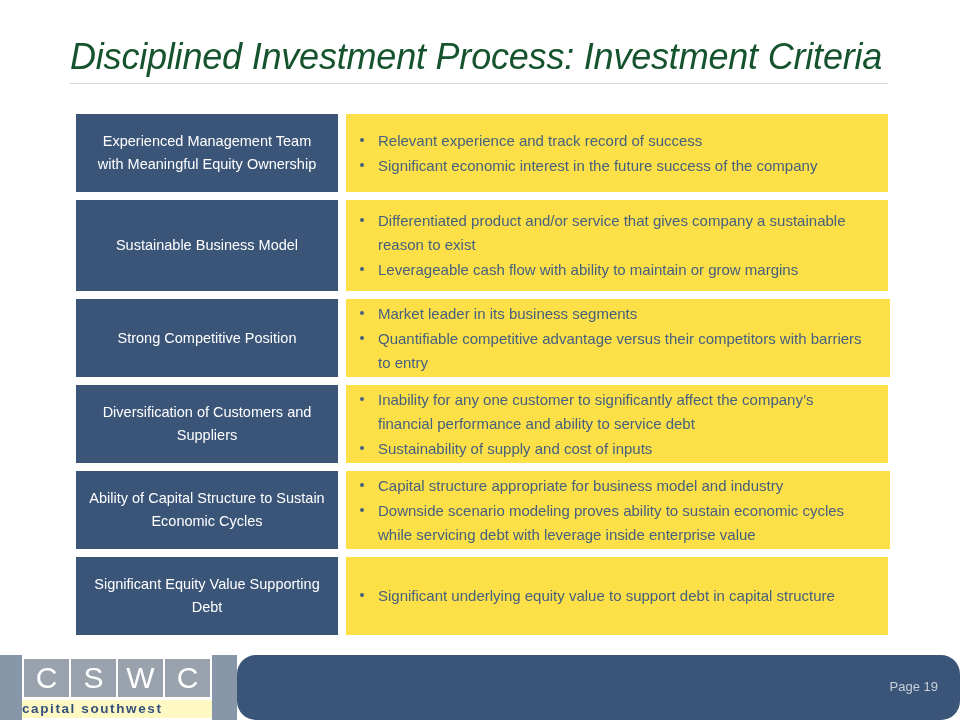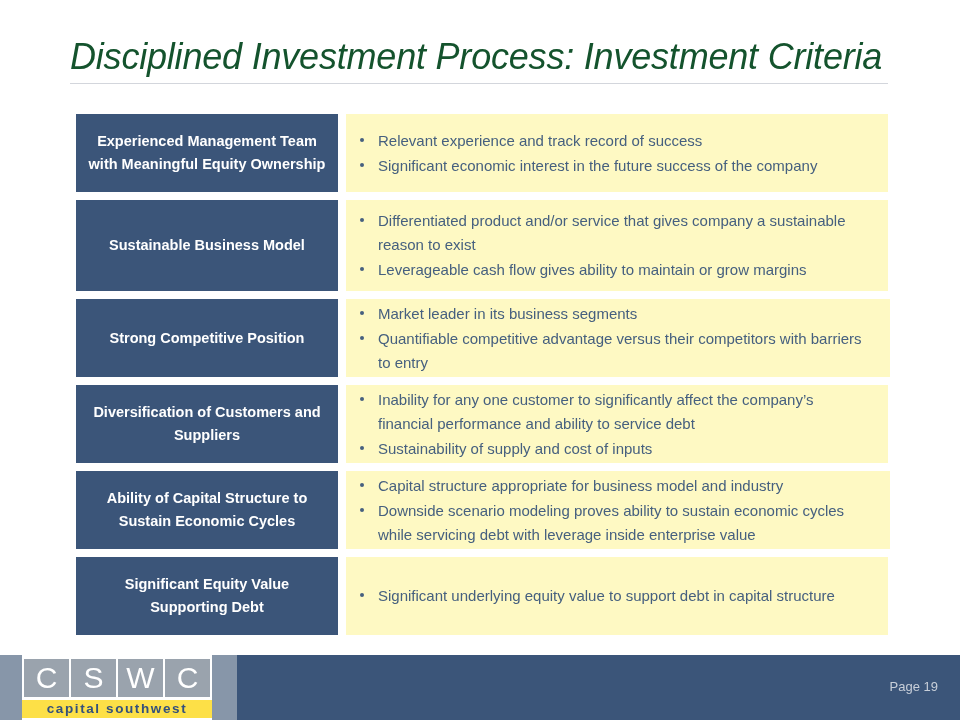--- a/index.html
+++ b/index.html
@@ -51,34 +51,34 @@
     align-items: stretch;
     margin-bottom: 8px;
   }
   .row:last-child { margin-bottom: 0; }
 
   .label-cell {
     width: 262px;
     min-width: 262px;
     background: #3b5579;
     color: #ffffff;
-    font-weight: bold;
+    font-weight: normal;
     font-size: 14.5px;
     line-height: 23px;
     text-align: center;
     display: flex;
     align-items: center;
     justify-content: center;
     padding: 4px 12px;
     box-sizing: border-box;
   }
 
   .bullets-cell {
     flex: 1 1 auto;
-    background: #fef9c3;
+    background: #fde047;
     padding: 10px 22px 10px 10px;
     box-sizing: border-box;
     display: flex;
     flex-direction: column;
     justify-content: center;
   }
   .bullets-cell.wide { margin-right: -2px; justify-content: center; }
 
   .spacer-cell {
     width: 8px;
@@ -134,20 +134,21 @@
     height: 65px;
     background: #8796a9;
   }
   .footer-navy {
     position: absolute;
     left: 237px;
     top: 0;
     width: 723px;
     height: 65px;
     background: #3b5579;
+    border-radius: 19px;
   }
   .page-number {
     position: absolute;
     right: 22px;
     top: 24px;
     color: #c8cfd9;
     font-size: 13px;
     line-height: 16px;
   }
 
@@ -185,27 +186,26 @@
     line-height: 30px;
     border-right: 2px solid #ffffff;
     box-sizing: border-box;
   }
   .logo-letters .lt:last-child { border-right: none; }
   .logo-tagline {
     position: absolute;
     left: 0;
     top: 45px;
     width: 190px;
-    text-align: center;
     color: #33507c;
     font-size: 13.5px;
     font-weight: bold;
     letter-spacing: 1.6px;
     line-height: 18px;
-    background: #fde047;
+    background: #fef9c3;
   }
 </style>
 </head>
 <body>
 
 <div class="slide-title-wrap">
   <div class="slide-title">Disciplined Investment Process: Investment Criteria</div>
   <div class="title-rule"></div>
 </div>
 
@@ -221,21 +221,21 @@
       </ul>
     </div>
   </div>
 
   <div class="row r1">
     <div class="label-cell">Sustainable Business Model</div>
     <div class="spacer-cell"></div>
     <div class="bullets-cell">
       <ul class="bullet-list">
         <li><span class="dot"></span><span>Differentiated product and/or service that gives company a sustainable reason to exist</span></li>
-        <li><span class="dot"></span><span>Leverageable cash flow gives ability to maintain or grow margins</span></li>
+        <li><span class="dot"></span><span>Leverageable cash flow with ability to maintain or grow margins</span></li>
       </ul>
     </div>
   </div>
 
   <div class="row r2">
     <div class="label-cell">Strong Competitive Position</div>
     <div class="spacer-cell"></div>
     <div class="bullets-cell wide">
       <ul class="bullet-list">
         <li><span class="dot"></span><span>Market leader in its business segments</span></li>

